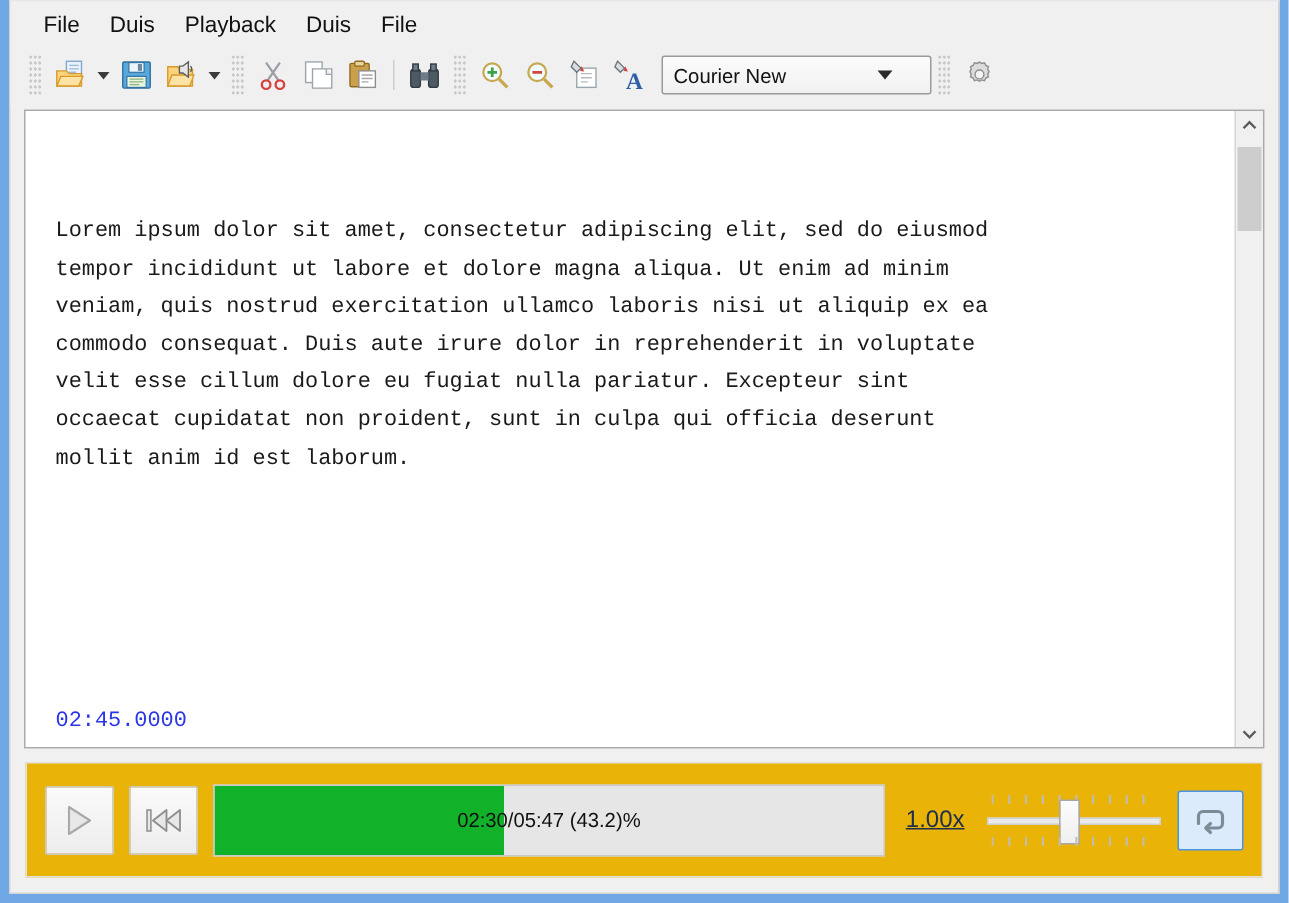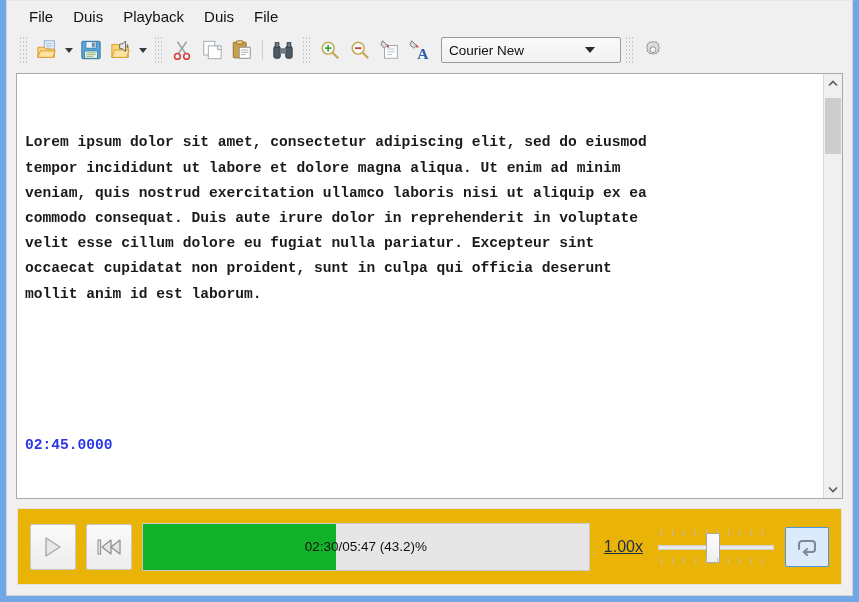--- a/index.html
+++ b/index.html
@@ -167,21 +167,21 @@
   .editor {
     flex: 1 1 auto;
     padding: 6px 8px 4px 8px;
     overflow: hidden;
     font-family: "Liberation Mono", monospace;
     font-size: 14.6px;
     line-height: 25.2px;
     color: #1a1a1a;
     white-space: pre-wrap;
   }
-  .editor p { margin: 0; font-weight: bold; }
+  .editor p { margin: 12px; }
   .ts { color: #2b36e8; }
   .blank { height: 25.2px; }
 
   
   .vscroll {
     flex: 0 0 18px;
     background: #f0f0f0;
     border-left: 1px solid #d8d8d8;
     display: flex;
     flex-direction: column;

